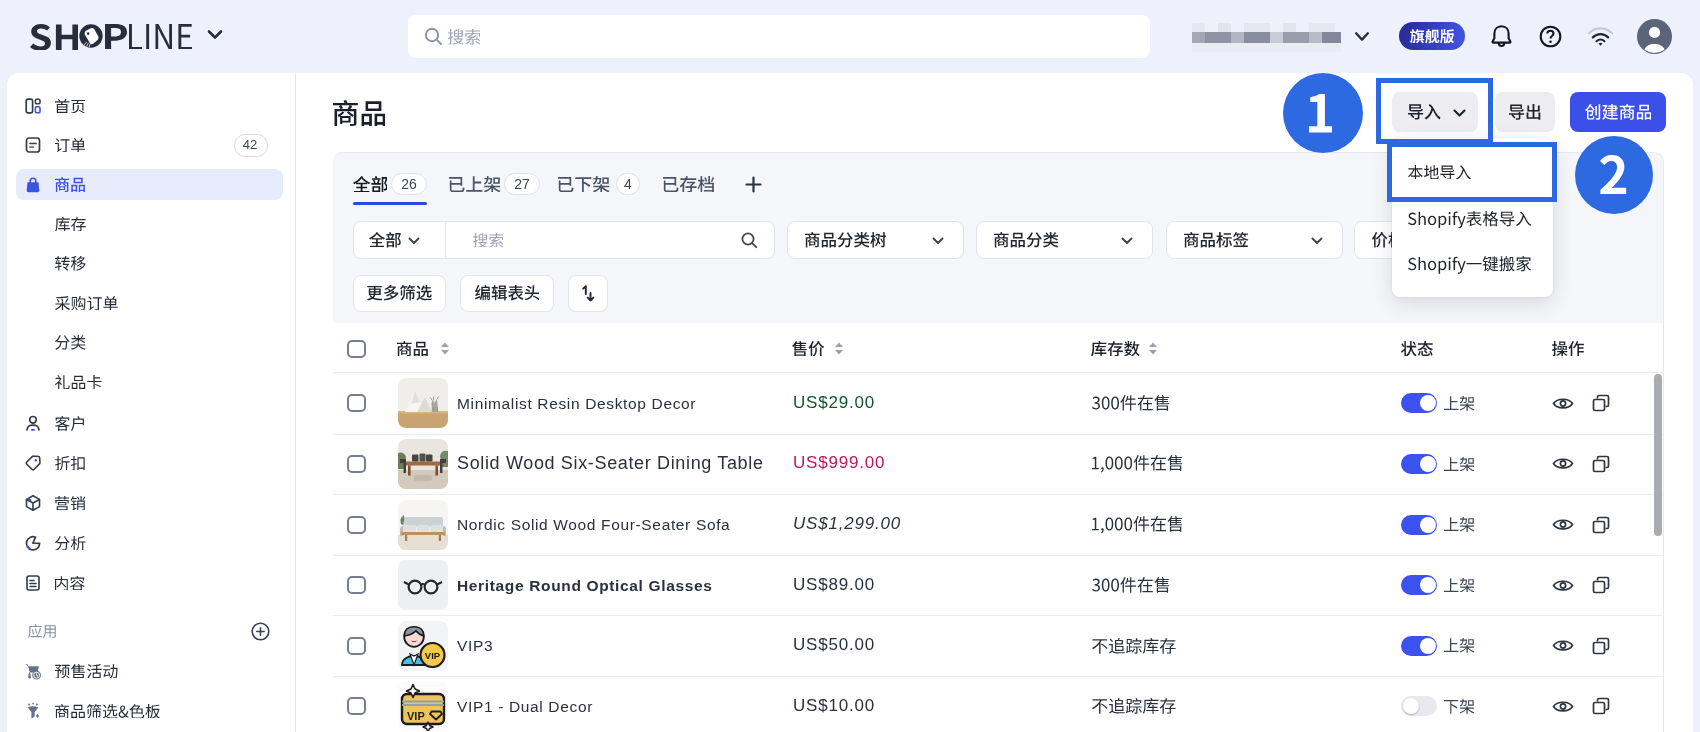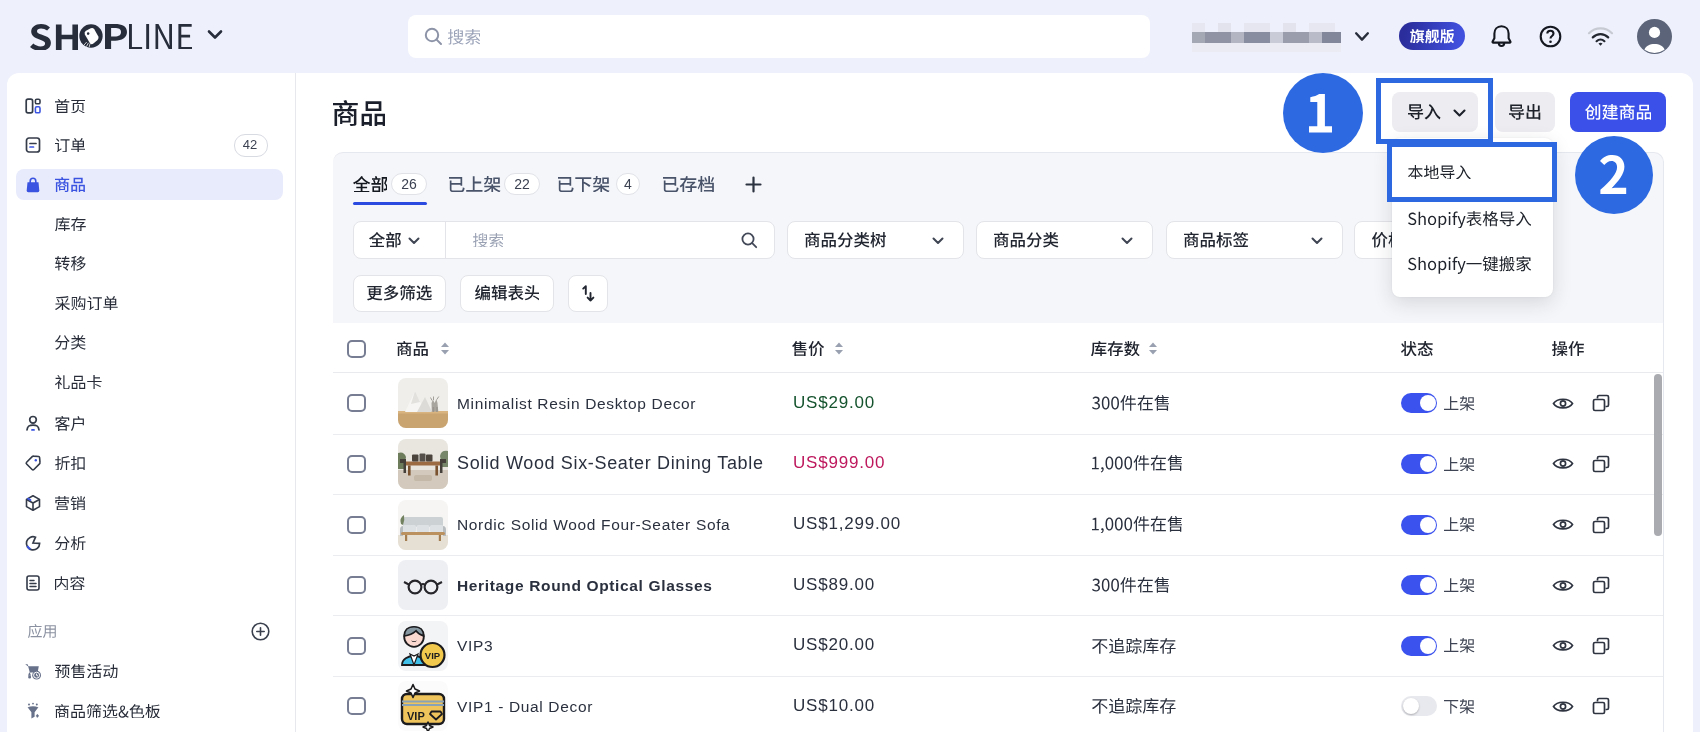--- a/index.html
+++ b/index.html
@@ -216,21 +216,21 @@
 <svg style="position:absolute;left:352.5px;top:175.6px" width="34.8" height="16.8" viewBox="0.4 -15.4 34.8 16.8">
     <path d="M8.8 -15.4C6.9 -12.5 3.7 -10 0.4 -8.6C0.8 -8.2 1.3 -7.6 1.6 -7.2C2.2 -7.5 2.9 -7.9 3.5 -8.3V-7.1H8.1V-4.6H3.7V-3.1H8.1V-0.5H1.4V1H16.7V-0.5H9.9V-3.1H14.5V-4.6H9.9V-7.1H14.6V-8.3C15.2 -7.9 15.8 -7.5 16.5 -7.1C16.7 -7.6 17.2 -8.2 17.7 -8.6C14.7 -10 12.1 -11.7 10 -14.2L10.3 -14.7ZM4 -8.6C5.9 -9.8 7.6 -11.3 9 -13C10.6 -11.2 12.2 -9.8 14 -8.6Z M29.1 -14.3V1.5H30.7V-12.7H33.2C32.7 -11.4 32.1 -9.4 31.5 -8C33 -6.5 33.4 -5.1 33.4 -4.1C33.4 -3.5 33.3 -3 33 -2.8C32.8 -2.6 32.5 -2.6 32.3 -2.6C31.9 -2.6 31.5 -2.6 31 -2.6C31.3 -2.1 31.4 -1.5 31.4 -1C32 -1 32.5 -1 32.9 -1C33.4 -1.1 33.8 -1.2 34.1 -1.4C34.7 -1.9 35 -2.8 35 -3.9C35 -5.1 34.6 -6.6 33.1 -8.2C33.8 -9.8 34.6 -11.9 35.2 -13.6L34.1 -14.3L33.8 -14.3ZM22.3 -14.9C22.5 -14.3 22.8 -13.7 22.9 -13.1H19.4V-11.6H25.5C25.3 -10.6 24.8 -9.2 24.3 -8.3H21.7L23 -8.6C22.8 -9.4 22.3 -10.6 21.8 -11.6L20.4 -11.2C20.8 -10.3 21.3 -9.1 21.4 -8.3H18.8V-6.7H28.3V-8.3H26C26.4 -9.1 26.8 -10.2 27.2 -11.2L25.6 -11.6H27.9V-13.1H24.7C24.5 -13.8 24.1 -14.6 23.8 -15.3ZM19.8 -5.2V1.4H21.4V0.6H25.9V1.3H27.6V-5.2ZM21.4 -0.9V-3.7H25.9V-0.9Z" fill="#14181f"></path>
   </svg>
 <div class="abs" style="left:391px;top:173px;width:36px;height:22px;background:#fff;border:1px solid #e0e2e8;border-radius:12px;box-sizing:border-box;"></div>
 <div class="abs" style="left:391px;top:174px;width:36px;text-align:center;font-size:14px;color:#3c4252;line-height:21px;">26</div>
 <div class="abs" style="left:352.5px;top:202px;width:74.5px;height:3px;background:#2b4be0;border-radius:2px;"></div>
 <svg style="position:absolute;left:449px;top:175.6px" width="51.7" height="16.7" viewBox="1.7 -15.2 51.7 16.7">
     <path d="M1.7 -14.1V-12.4H13.2V-8.1H4.2V-10.8H2.5V-2.1C2.5 0.4 3.5 1 6.7 1C7.4 1 12.3 1 13.1 1C16.2 1 16.9 0 17.3 -3.3C16.8 -3.4 16 -3.7 15.5 -4C15.3 -1.2 15 -0.7 13 -0.7C11.9 -0.7 7.5 -0.7 6.6 -0.7C4.6 -0.7 4.2 -0.9 4.2 -2V-6.4H13.2V-5.5H14.9V-14.1Z M25.5 -14.9V-1.1H18.9V0.6H35.2V-1.1H27.3V-7.8H33.9V-9.6H27.3V-14.9Z M47.6 -12.3H50.8V-8.9H47.6ZM46 -13.8V-7.5H52.5V-13.8ZM44.1 -7V-5.5H37V-3.9H43C41.5 -2.3 39 -0.9 36.6 -0.2C37 0.2 37.5 0.8 37.7 1.2C40 0.4 42.4 -1.2 44.1 -3V1.5H45.8V-3C47.5 -1.2 49.9 0.3 52.2 1.1C52.5 0.6 53 -0 53.3 -0.4C50.9 -1 48.5 -2.4 46.9 -3.9H52.8V-5.5H45.8V-7ZM39.7 -15.2C39.6 -14.5 39.6 -13.9 39.5 -13.3H37V-11.9H39.4C39 -10 38.3 -8.6 36.6 -7.7C36.9 -7.4 37.4 -6.8 37.6 -6.4C39.7 -7.6 40.6 -9.4 41 -11.9H43.2C43.1 -9.8 42.9 -8.9 42.7 -8.7C42.6 -8.5 42.4 -8.5 42.2 -8.5C41.9 -8.5 41.3 -8.5 40.7 -8.6C40.9 -8.2 41.1 -7.5 41.1 -7.1C41.9 -7 42.6 -7 43 -7.1C43.4 -7.1 43.8 -7.3 44.1 -7.6C44.5 -8.1 44.7 -9.5 44.9 -12.7C44.9 -12.9 44.9 -13.3 44.9 -13.3H41.2C41.2 -13.9 41.3 -14.5 41.3 -15.2Z" fill="#49536a"></path>
   </svg>
 <div class="abs" style="left:504px;top:173px;width:36px;height:22px;background:#fff;border:1px solid #e0e2e8;border-radius:12px;box-sizing:border-box;"></div>
-<div class="abs" style="left:504px;top:174px;width:36px;text-align:center;font-size:14px;color:#3c4252;line-height:21px;">22</div>
+<div class="abs" style="left:504px;top:174px;width:36px;text-align:center;font-size:14px;color:#3c4252;line-height:21px;">27</div>
 <svg style="position:absolute;left:558px;top:175.6px" width="51.7" height="16.7" viewBox="1.7 -15.2 51.7 16.7">
     <path d="M1.7 -14.1V-12.4H13.2V-8.1H4.2V-10.8H2.5V-2.1C2.5 0.4 3.5 1 6.7 1C7.4 1 12.3 1 13.1 1C16.2 1 16.9 0 17.3 -3.3C16.8 -3.4 16 -3.7 15.5 -4C15.3 -1.2 15 -0.7 13 -0.7C11.9 -0.7 7.5 -0.7 6.6 -0.7C4.6 -0.7 4.2 -0.9 4.2 -2V-6.4H13.2V-5.5H14.9V-14.1Z M19 -13.9V-12.1H25.7V1.5H27.5V-7.6C29.5 -6.6 31.8 -5.1 32.9 -4.2L34.2 -5.7C32.8 -6.8 29.9 -8.4 27.8 -9.4L27.5 -9.1V-12.1H35V-13.9Z M47.6 -12.3H50.8V-8.9H47.6ZM46 -13.8V-7.5H52.5V-13.8ZM44.1 -7V-5.5H37V-3.9H43C41.5 -2.3 39 -0.9 36.6 -0.2C37 0.2 37.5 0.8 37.7 1.2C40 0.4 42.4 -1.2 44.1 -3V1.5H45.8V-3C47.5 -1.2 49.9 0.3 52.2 1.1C52.5 0.6 53 -0 53.3 -0.4C50.9 -1 48.5 -2.4 46.9 -3.9H52.8V-5.5H45.8V-7ZM39.7 -15.2C39.6 -14.5 39.6 -13.9 39.5 -13.3H37V-11.9H39.4C39 -10 38.3 -8.6 36.6 -7.7C36.9 -7.4 37.4 -6.8 37.6 -6.4C39.7 -7.6 40.6 -9.4 41 -11.9H43.2C43.1 -9.8 42.9 -8.9 42.7 -8.7C42.6 -8.5 42.4 -8.5 42.2 -8.5C41.9 -8.5 41.3 -8.5 40.7 -8.6C40.9 -8.2 41.1 -7.5 41.1 -7.1C41.9 -7 42.6 -7 43 -7.1C43.4 -7.1 43.8 -7.3 44.1 -7.6C44.5 -8.1 44.7 -9.5 44.9 -12.7C44.9 -12.9 44.9 -13.3 44.9 -13.3H41.2C41.2 -13.9 41.3 -14.5 41.3 -15.2Z" fill="#49536a"></path>
   </svg>
 <div class="abs" style="left:616px;top:173px;width:24px;height:22px;background:#fff;border:1px solid #e0e2e8;border-radius:12px;box-sizing:border-box;"></div>
 <div class="abs" style="left:616px;top:174px;width:24px;text-align:center;font-size:14px;color:#3c4252;line-height:21px;">4</div>
 <svg style="position:absolute;left:663px;top:175.6px" width="51.2" height="16.7" viewBox="1.7 -15.2 51.2 16.7">
     <path d="M1.7 -14.1V-12.4H13.2V-8.1H4.2V-10.8H2.5V-2.1C2.5 0.4 3.5 1 6.7 1C7.4 1 12.3 1 13.1 1C16.2 1 16.9 0 17.3 -3.3C16.8 -3.4 16 -3.7 15.5 -4C15.3 -1.2 15 -0.7 13 -0.7C11.9 -0.7 7.5 -0.7 6.6 -0.7C4.6 -0.7 4.2 -0.9 4.2 -2V-6.4H13.2V-5.5H14.9V-14.1Z M29 -6.2V-4.9H24.1V-3.3H29V-0.4C29 -0.2 28.9 -0.1 28.6 -0.1C28.3 -0.1 27.2 -0.1 26.1 -0.1C26.3 0.4 26.5 1 26.6 1.5C28.1 1.5 29.2 1.5 29.8 1.3C30.5 1 30.7 0.5 30.7 -0.4V-3.3H35.3V-4.9H30.7V-5.7C31.9 -6.6 33.3 -7.6 34.2 -8.7L33.1 -9.6L32.8 -9.5H25.6V-7.9H31.2C30.5 -7.3 29.7 -6.7 29 -6.2ZM24.8 -15.2C24.6 -14.4 24.4 -13.6 24 -12.9H19.1V-11.2H23.3C22.2 -8.9 20.6 -6.7 18.4 -5.3C18.7 -4.9 19.1 -4.1 19.3 -3.7C20 -4.2 20.6 -4.7 21.2 -5.3V1.5H22.9V-7.3C23.9 -8.5 24.6 -9.8 25.2 -11.2H35V-12.9H25.9C26.2 -13.5 26.4 -14.1 26.6 -14.8Z M51.2 -14C50.8 -12.7 50.1 -10.8 49.5 -9.7L50.9 -9.3C51.5 -10.4 52.2 -12.1 52.8 -13.6ZM43 -13.5C43.6 -12.2 44.3 -10.5 44.6 -9.4L46.1 -10C45.7 -11.1 45 -12.7 44.4 -14ZM39.3 -15.2V-11.4H36.8V-9.8H39C38.5 -7.5 37.5 -4.8 36.4 -3.3C36.7 -2.9 37.1 -2.2 37.2 -1.7C38 -2.9 38.7 -4.6 39.3 -6.4V1.5H40.9V-7.1C41.4 -6.2 42 -5.2 42.2 -4.6L43.2 -5.9C42.9 -6.4 41.4 -8.5 40.9 -9.1V-9.8H43.1V-11.4H40.9V-15.2ZM42.6 -1.3V0.4H50.9V1.3H52.6V-8.5H48.7V-15.1H47V-8.5H43V-6.9H50.9V-4.9H43.3V-3.4H50.9V-1.3Z" fill="#49536a"></path>
   </svg>
 <svg class="abs" style="left:745px;top:176px" width="17" height="17" viewBox="0 0 17 17">
     <path d="M8.5 1.5 8.5 15.5 M1.5 8.5 15.5 8.5" stroke="#2c3340" stroke-width="2.2" stroke-linecap="round"></path>
@@ -419,21 +419,21 @@
 <rect x="5" y="25" width="13" height="7" rx="1.5" fill="#dde1e3"></rect>
       <rect x="18.5" y="25" width="13" height="7" rx="1.5" fill="#dde1e3"></rect>
       <rect x="32" y="25" width="13" height="7" rx="1.5" fill="#dde1e3"></rect>
 <rect x="3" y="32" width="44" height="3" rx="1.5" fill="#bb9160"></rect>
       <rect x="7" y="35" width="2.2" height="6" fill="#a37c4f"></rect>
       <rect x="40.8" y="35" width="2.2" height="6" fill="#a37c4f"></rect>
 <path d="M3 24 Q1 18 6 15 Q7 20 5 25Z" fill="#72815f"></path>
     </g>
   </svg>
 <div class="abs" style="left:457px;top:515px;font-size:15.5px;letter-spacing:0.65px;color:#2a303e;line-height:19px;text-align:center;">Nordic Solid Wood Four-Seater Sofa</div>
-<div class="abs" style="left:793px;top:514px;font-size:17px;letter-spacing:0.8px;color:#2a303e;line-height:19px;">US$1,299.00</div>
+<div class="abs" style="left:793px;top:514px;font-size:17px;letter-spacing:0.8px;color:#2a303e;line-height:19px;font-style:italic;">US$1,299.00</div>
 <svg style="position:absolute;left:1092px;top:515.7px" width="90.3" height="17.5" viewBox="1.5 -14.3 90.3 17.5">
     <path d="M1.5 0H8.3V-1.3H5.8V-12.5H4.6C4 -12.1 3.2 -11.8 2.1 -11.6V-10.6H4.3V-1.3H1.5Z M10.7 3.2C12.2 2.6 13.2 1.3 13.2 -0.3C13.2 -1.5 12.7 -2.1 11.9 -2.1C11.3 -2.1 10.7 -1.7 10.7 -1.1C10.7 -0.4 11.2 0 11.8 0L12 0C12 1 11.4 1.9 10.3 2.3Z M18.9 0.2C21.2 0.2 22.8 -1.9 22.8 -6.3C22.8 -10.6 21.2 -12.7 18.9 -12.7C16.5 -12.7 15 -10.6 15 -6.3C15 -1.9 16.5 0.2 18.9 0.2ZM18.9 -1C17.5 -1 16.5 -2.6 16.5 -6.3C16.5 -9.9 17.5 -11.5 18.9 -11.5C20.3 -11.5 21.3 -9.9 21.3 -6.3C21.3 -2.6 20.3 -1 18.9 -1Z M28.3 0.2C30.7 0.2 32.2 -1.9 32.2 -6.3C32.2 -10.6 30.7 -12.7 28.3 -12.7C25.9 -12.7 24.4 -10.6 24.4 -6.3C24.4 -1.9 25.9 0.2 28.3 0.2ZM28.3 -1C26.9 -1 25.9 -2.6 25.9 -6.3C25.9 -9.9 26.9 -11.5 28.3 -11.5C29.7 -11.5 30.7 -9.9 30.7 -6.3C30.7 -2.6 29.7 -1 28.3 -1Z M37.8 0.2C40.1 0.2 41.6 -1.9 41.6 -6.3C41.6 -10.6 40.1 -12.7 37.8 -12.7C35.4 -12.7 33.9 -10.6 33.9 -6.3C33.9 -1.9 35.4 0.2 37.8 0.2ZM37.8 -1C36.3 -1 35.4 -2.6 35.4 -6.3C35.4 -9.9 36.3 -11.5 37.8 -11.5C39.2 -11.5 40.1 -9.9 40.1 -6.3C40.1 -2.6 39.2 -1 37.8 -1Z M47.9 -5.8V-4.6H52.7V1.4H54V-4.6H58.7V-5.8H54V-9.6H57.9V-10.8H54V-14.1H52.7V-10.8H50.5C50.7 -11.6 50.9 -12.4 51 -13.2L49.8 -13.4C49.4 -11.2 48.7 -9 47.7 -7.6C48 -7.4 48.6 -7.1 48.8 -7C49.3 -7.7 49.7 -8.6 50 -9.6H52.7V-5.8ZM47 -14.2C46.1 -11.6 44.6 -9.1 43 -7.4C43.2 -7.1 43.6 -6.5 43.7 -6.2C44.3 -6.7 44.8 -7.4 45.3 -8.2V1.3H46.5V-10.1C47.2 -11.3 47.8 -12.6 48.2 -13.9Z M66.1 -14.3C65.9 -13.4 65.6 -12.5 65.2 -11.6H60.5V-10.4H64.7C63.6 -8.2 62.1 -6.2 60.1 -4.9C60.3 -4.6 60.6 -4 60.8 -3.7C61.5 -4.2 62.2 -4.8 62.7 -5.4V1.3H64V-6.9C64.8 -8 65.5 -9.2 66.1 -10.4H75.4V-11.6H66.6C66.9 -12.4 67.2 -13.2 67.4 -14ZM69.6 -9.5V-6.3H65.8V-5.1H69.6V-0.2H65.1V1H75.4V-0.2H70.9V-5.1H74.8V-6.3H70.9V-9.5Z M80.7 -14.3C79.9 -12.4 78.5 -10.5 77 -9.3C77.3 -9.1 77.7 -8.6 77.9 -8.3C78.4 -8.8 78.9 -9.4 79.4 -10V-4.3H80.7V-5H91.8V-6H86.3V-7.3H90.6V-8.2H86.3V-9.4H90.6V-10.3H86.3V-11.4H91.4V-12.4H86.5C86.3 -13 85.9 -13.7 85.5 -14.3L84.4 -14C84.7 -13.5 84.9 -12.9 85.2 -12.4H81.1C81.4 -12.9 81.7 -13.4 81.9 -13.9ZM79.4 -3.8V1.4H80.7V0.6H89.5V1.4H90.8V-3.8ZM80.7 -0.5V-2.7H89.5V-0.5ZM85.1 -9.4V-8.2H80.7V-9.4ZM85.1 -10.3H80.7V-11.4H85.1ZM85.1 -7.3V-6H80.7V-7.3Z" fill="#2a303e"></path>
   </svg>
 <div class="abs" style="left:1401px;top:514.5px;width:36px;height:20px;border-radius:10px;background:#3b52ee;"></div>
 <div class="abs" style="left:1419.5px;top:516.5px;width:16px;height:16px;border-radius:8px;background:#fff;"></div>
 <svg style="position:absolute;left:1444px;top:517.1px" width="30.5" height="14.7" viewBox="0.8 -13.4 30.5 14.7">
     <path d="M6.8 -13.2V-0.7H0.8V0.5H15.2V-0.7H8.1V-7.1H14.1V-8.3H8.1V-13.2Z M26.1 -11.1H29.4V-7.8H26.1ZM25 -12.1V-6.7H30.6V-12.1ZM23.3 -6.3V-4.8H17V-3.7H22.5C21.1 -2.1 18.8 -0.7 16.6 0C16.9 0.3 17.2 0.7 17.4 1C19.5 0.2 21.9 -1.4 23.3 -3.1V1.3H24.6V-3C26.1 -1.3 28.3 0.1 30.5 0.9C30.7 0.6 31 0.1 31.3 -0.1C29.1 -0.8 26.8 -2.1 25.4 -3.7H30.8V-4.8H24.6V-6.3ZM19.4 -13.4C19.4 -12.8 19.4 -12.3 19.3 -11.8H16.9V-10.7H19.2C18.9 -8.9 18.2 -7.6 16.6 -6.8C16.8 -6.6 17.2 -6.1 17.3 -5.9C19.2 -6.9 20 -8.5 20.4 -10.7H22.6C22.4 -8.6 22.3 -7.8 22.1 -7.6C21.9 -7.4 21.8 -7.4 21.6 -7.4C21.4 -7.4 20.8 -7.4 20.2 -7.5C20.4 -7.2 20.5 -6.7 20.5 -6.4C21.2 -6.4 21.8 -6.4 22.1 -6.4C22.5 -6.4 22.8 -6.5 23 -6.8C23.4 -7.2 23.6 -8.4 23.8 -11.3C23.8 -11.4 23.8 -11.8 23.8 -11.8H20.5C20.5 -12.3 20.6 -12.8 20.6 -13.4Z" fill="#3f4554"></path>
   </svg>
 <svg class="abs" style="left:1552px;top:517px" width="22" height="15" viewBox="0 0 22 15">
 <path d="M1.5 7.5 C5 1.8 17 1.8 20.5 7.5 C17 13.2 5 13.2 1.5 7.5Z" fill="none" stroke="#2e3440" stroke-width="1.7"></path>
@@ -490,21 +490,21 @@
 <path d="M4 44 C4 32 28 32 28 44 Z" fill="#41c0ea" stroke="#1c1c1f" stroke-width="1.8"></path>
 <path d="M12 33 16 44 20 33 16 35Z" fill="#fff" stroke="#1c1c1f" stroke-width="1.2"></path>
 <circle cx="16" cy="16" r="9.8" fill="#fbd9d0" stroke="#1c1c1f" stroke-width="1.8"></circle>
 <path d="M6.3 15 Q6.3 5.8 16 5.8 Q25.7 5.8 25.7 15 Q20.5 13.5 18 9.8 Q13.5 13.8 6.3 15Z" fill="#8798a3" stroke="#1c1c1f" stroke-width="1.6"></path>
 <path d="M13 19.5 Q16 22.5 19 19.5 Q16 20.8 13 19.5Z" fill="#1c1c1f"></path>
 <circle cx="34.5" cy="34" r="12" fill="#f2c94c" stroke="#1c1c1f" stroke-width="2.2"></circle>
 <text x="34.5" y="38" font-size="9.5" font-weight="bold" text-anchor="middle" fill="#1c1c1f" font-family="Liberation Sans,sans-serif">VIP</text>
     </g>
   </svg>
 <div class="abs" style="left:457px;top:636.2px;font-size:15.5px;letter-spacing:0.65px;color:#2a303e;line-height:19px;">VIP3</div>
-<div class="abs" style="left:793px;top:635.2px;font-size:17px;letter-spacing:0.8px;color:#2a303e;line-height:19px;">US$20.00</div>
+<div class="abs" style="left:793px;top:635.2px;font-size:17px;letter-spacing:0.8px;color:#2a303e;line-height:19px;">US$50.00</div>
 <svg style="position:absolute;left:1092px;top:637.8px" width="83.5" height="15.8" viewBox="0.7 -14.4 83.5 15.8">
     <path d="M9.5 -8.1C11.5 -6.8 14.1 -4.8 15.3 -3.5L16.3 -4.4C15 -5.7 12.5 -7.7 10.5 -8.9ZM1.2 -13.1V-11.8H8.7C7.1 -8.9 4.1 -6 0.7 -4.3C1 -4 1.4 -3.5 1.6 -3.2C4 -4.5 6.1 -6.2 7.8 -8.2V1.3H9.2V-9.9C9.6 -10.5 10 -11.2 10.4 -11.8H15.8V-13.1Z M18.3 -13C19.2 -12.2 20.3 -11.1 20.8 -10.4L21.8 -11.1C21.2 -11.8 20.1 -13 19.2 -13.7ZM23.7 -12.5V-1.5L24.9 -1.5H32.2V-6.4H24.9V-8H31.6V-12.5H27.8C28 -13 28.2 -13.6 28.4 -14.2L27 -14.4C26.9 -13.9 26.7 -13.1 26.5 -12.5ZM24.9 -11.4H30.3V-9.1H24.9ZM24.9 -5.3H31V-2.6H24.9ZM21.5 -8.3H17.8V-7.1H20.2V-1.5C19.5 -1.3 18.6 -0.6 17.8 0.1L18.6 1.2C19.4 0.3 20.3 -0.5 20.9 -0.5C21.2 -0.5 21.7 -0.1 22.3 0.3C23.4 0.9 24.9 1 26.8 1C28.6 1 31.6 1 33.1 0.9C33.2 0.5 33.4 -0.1 33.5 -0.4C31.7 -0.2 28.9 -0.1 26.9 -0.1C25 -0.1 23.6 -0.2 22.6 -0.8C22.1 -1.1 21.7 -1.3 21.5 -1.5Z M42.6 -9.1V-8H48.6V-9.1ZM42.6 -3.8C42.1 -2.6 41.2 -1.3 40.3 -0.4C40.6 -0.2 41 0.2 41.2 0.4C42.1 -0.6 43.1 -2.1 43.8 -3.4ZM47.3 -3.3C48.1 -2.2 49 -0.7 49.4 0.2L50.5 -0.3C50.1 -1.2 49.1 -2.7 48.3 -3.8ZM36.5 -12.4H39.2V-9.5H36.5ZM41.1 -6V-4.9H45V-0C45 0.1 44.9 0.2 44.7 0.2C44.5 0.2 43.8 0.2 43.1 0.2C43.2 0.5 43.4 1 43.5 1.3C44.5 1.3 45.2 1.3 45.7 1.1C46.1 0.9 46.2 0.6 46.2 -0V-4.9H50.3V-6ZM44.3 -14C44.5 -13.4 44.8 -12.7 45 -12.1H41.2V-9.3H42.3V-11H48.8V-9.3H50V-12.1H46.4C46.2 -12.8 45.8 -13.6 45.4 -14.3ZM34.6 -0.7 34.9 0.5C36.5 0 38.7 -0.6 40.8 -1.3L40.6 -2.4L38.7 -1.8V-4.9H40.6V-6H38.7V-8.3H40.4V-13.5H35.4V-8.3H37.7V-1.5L36.5 -1.2V-6.7H35.4V-0.9Z M56.5 -4.2C56.7 -4.3 57.3 -4.4 58.1 -4.4H61.1V-2.4H54.9V-1.3H61.1V1.3H62.3V-1.3H67.2V-2.4H62.3V-4.4H66.1V-5.6H62.3V-7.3H61.1V-5.6H57.9C58.4 -6.3 58.9 -7.2 59.4 -8.2H66.5V-9.3H60L60.5 -10.6L59.2 -11C59 -10.5 58.8 -9.9 58.5 -9.3H55.4V-8.2H58C57.6 -7.3 57.2 -6.7 57 -6.4C56.7 -5.8 56.4 -5.5 56.1 -5.4C56.2 -5.1 56.5 -4.4 56.5 -4.2ZM59 -14C59.3 -13.5 59.6 -13 59.8 -12.6H53.1V-7.7C53.1 -5.2 52.9 -1.7 51.5 0.7C51.8 0.9 52.4 1.2 52.6 1.4C54.1 -1.1 54.3 -5 54.3 -7.7V-11.4H67.2V-12.6H61.2C61 -13.1 60.6 -13.8 60.2 -14.3Z M78.4 -5.9V-4.5H73.7V-3.3H78.4V-0.2C78.4 0.1 78.4 0.1 78.1 0.2C77.8 0.2 76.7 0.2 75.6 0.1C75.8 0.5 76 1 76 1.3C77.5 1.3 78.4 1.3 79 1.2C79.6 1 79.7 0.6 79.7 -0.2V-3.3H84.3V-4.5H79.7V-5.5C81 -6.3 82.3 -7.3 83.2 -8.4L82.4 -9L82.1 -8.9H75.1V-7.8H80.9C80.2 -7.1 79.3 -6.4 78.4 -5.9ZM74.5 -14.3C74.3 -13.5 74.1 -12.8 73.8 -12.1H69.1V-10.8H73.3C72.2 -8.5 70.6 -6.3 68.5 -4.8C68.7 -4.5 69 -4 69.2 -3.7C69.9 -4.2 70.6 -4.8 71.2 -5.4V1.3H72.5V-7C73.4 -8.2 74.1 -9.5 74.7 -10.8H84V-12.1H75.2C75.4 -12.7 75.7 -13.3 75.9 -14Z" fill="#2a303e"></path>
   </svg>
 <div class="abs" style="left:1401px;top:635.7px;width:36px;height:20px;border-radius:10px;background:#3b52ee;"></div>
 <div class="abs" style="left:1419.5px;top:637.7px;width:16px;height:16px;border-radius:8px;background:#fff;"></div>
 <svg style="position:absolute;left:1444px;top:638.3px" width="30.5" height="14.7" viewBox="0.8 -13.4 30.5 14.7">
     <path d="M6.8 -13.2V-0.7H0.8V0.5H15.2V-0.7H8.1V-7.1H14.1V-8.3H8.1V-13.2Z M26.1 -11.1H29.4V-7.8H26.1ZM25 -12.1V-6.7H30.6V-12.1ZM23.3 -6.3V-4.8H17V-3.7H22.5C21.1 -2.1 18.8 -0.7 16.6 0C16.9 0.3 17.2 0.7 17.4 1C19.5 0.2 21.9 -1.4 23.3 -3.1V1.3H24.6V-3C26.1 -1.3 28.3 0.1 30.5 0.9C30.7 0.6 31 0.1 31.3 -0.1C29.1 -0.8 26.8 -2.1 25.4 -3.7H30.8V-4.8H24.6V-6.3ZM19.4 -13.4C19.4 -12.8 19.4 -12.3 19.3 -11.8H16.9V-10.7H19.2C18.9 -8.9 18.2 -7.6 16.6 -6.8C16.8 -6.6 17.2 -6.1 17.3 -5.9C19.2 -6.9 20 -8.5 20.4 -10.7H22.6C22.4 -8.6 22.3 -7.8 22.1 -7.6C21.9 -7.4 21.8 -7.4 21.6 -7.4C21.4 -7.4 20.8 -7.4 20.2 -7.5C20.4 -7.2 20.5 -6.7 20.5 -6.4C21.2 -6.4 21.8 -6.4 22.1 -6.4C22.5 -6.4 22.8 -6.5 23 -6.8C23.4 -7.2 23.6 -8.4 23.8 -11.3C23.8 -11.4 23.8 -11.8 23.8 -11.8H20.5C20.5 -12.3 20.6 -12.8 20.6 -13.4Z" fill="#3f4554"></path>
   </svg>
 <svg class="abs" style="left:1552px;top:638.2px" width="22" height="15" viewBox="0 0 22 15">
 <path d="M1.5 7.5 C5 1.8 17 1.8 20.5 7.5 C17 13.2 5 13.2 1.5 7.5Z" fill="none" stroke="#2e3440" stroke-width="1.7"></path>

